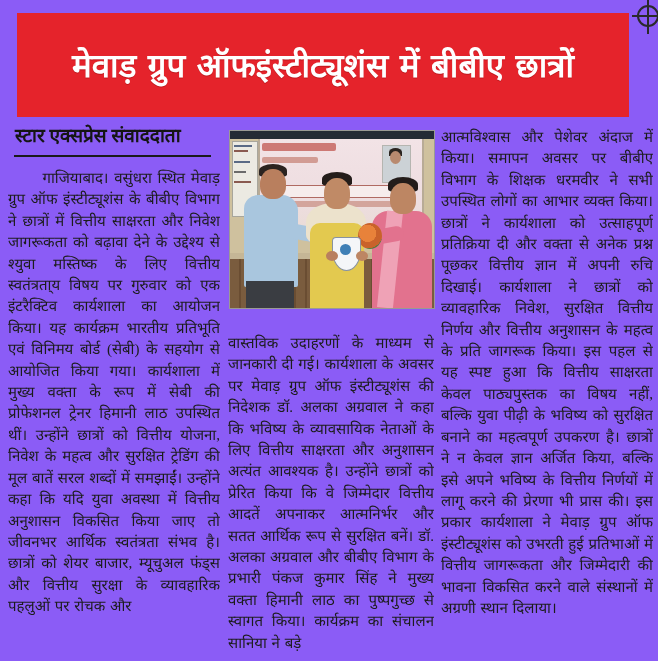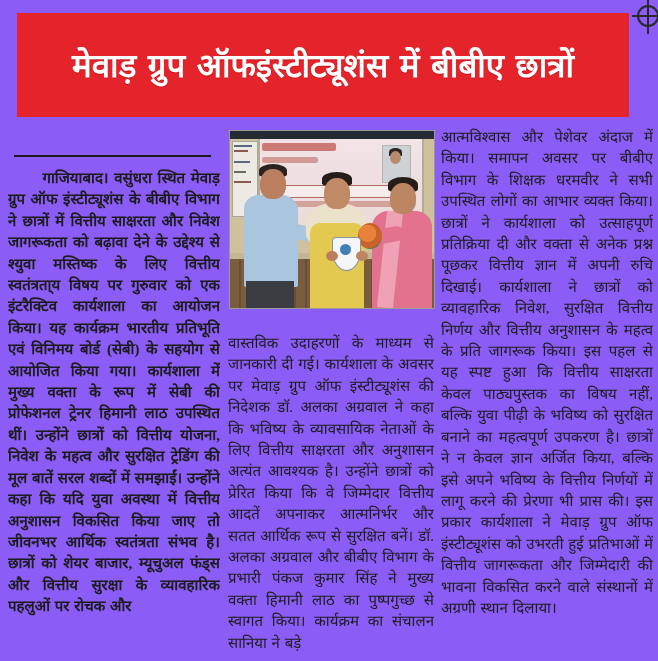--- a/index.html
+++ b/index.html
@@ -57,21 +57,21 @@
   
   .col {
     position: absolute;
     text-align: justify;
     font-size: 15px;
     line-height: 21.4px;
     color: #1c1c1c;
     overflow: hidden;
     word-spacing: 1px;
   }
-  .col1 { left: 8px;   top: 168px; width: 212px; height: 493px; text-indent: 2.3em; font-weight: bold; }
+  .col1 { left: 8px;   top: 168px; width: 212px; height: 493px; text-indent: 2.3em; }
   .col2 { left: 228px; top: 333px; width: 206px; height: 345px; }
   .col3 { left: 441px; top: 127px; width: 212px; height: 534px; }
 
   
   .photo {
     position: absolute;
     left: 229px; top: 130px;
     width: 204px; height: 177px;
     background: #cfc19e;
     border: 1px solid #9a9a94;
@@ -143,20 +143,21 @@
       <circle cx="22" cy="16" r="10" fill="none" stroke="#2a2a2a" stroke-width="2"></circle>
       <line x1="22" y1="0" x2="22" y2="34" stroke="#2a2a2a" stroke-width="2"></line>
       <line x1="6" y1="16" x2="40" y2="16" stroke="#2a2a2a" stroke-width="2"></line>
     </svg>
   </div>
 
   <div class="banner">
     <div class="hl">मेवाड़ ग्रुप ऑफइंस्टीट्यूशंस में बीबीए छात्रों</div>
   </div>
 
+  <div class="byline">स्टार एक्सप्रेस संवाददाता</div>
   <div class="byline-rule"></div>
 
   <div class="col col1">गाजियाबाद। वसुंधरा स्थित मेवाड़ ग्रुप ऑफ इंस्टीट्यूशंस के बीबीए विभाग ने छात्रों में वित्तीय साक्षरता और निवेश जागरूकता को बढ़ावा देने के उद्देश्य से श्युवा मस्तिष्क के लिए वित्तीय स्वतंत्रता्य विषय पर गुरुवार को एक इंटरैक्टिव कार्यशाला का आयोजन किया। यह कार्यक्रम भारतीय प्रतिभूति एवं विनिमय बोर्ड (सेबी) के सहयोग से आयोजित किया गया। कार्यशाला में मुख्य वक्ता के रूप में सेबी की प्रोफेशनल ट्रेनर हिमानी लाठ उपस्थित थीं। उन्होंने छात्रों को वित्तीय योजना, निवेश के महत्व और सुरक्षित ट्रेडिंग की मूल बातें सरल शब्दों में समझाईं। उन्होंने कहा कि यदि युवा अवस्था में वित्तीय अनुशासन विकसित किया जाए तो जीवनभर आर्थिक स्वतंत्रता संभव है। छात्रों को शेयर बाजार, म्यूचुअल फंड्स और वित्तीय सुरक्षा के व्यावहारिक पहलुओं पर रोचक और</div>
 
   <div class="photo">
     <div class="projector-screen"></div>
     <div class="screen-top-bar"></div>
     <div class="slide-bar1"></div>
     <div class="slide-bar2"></div>
     <div class="slide-info-bar"></div>

